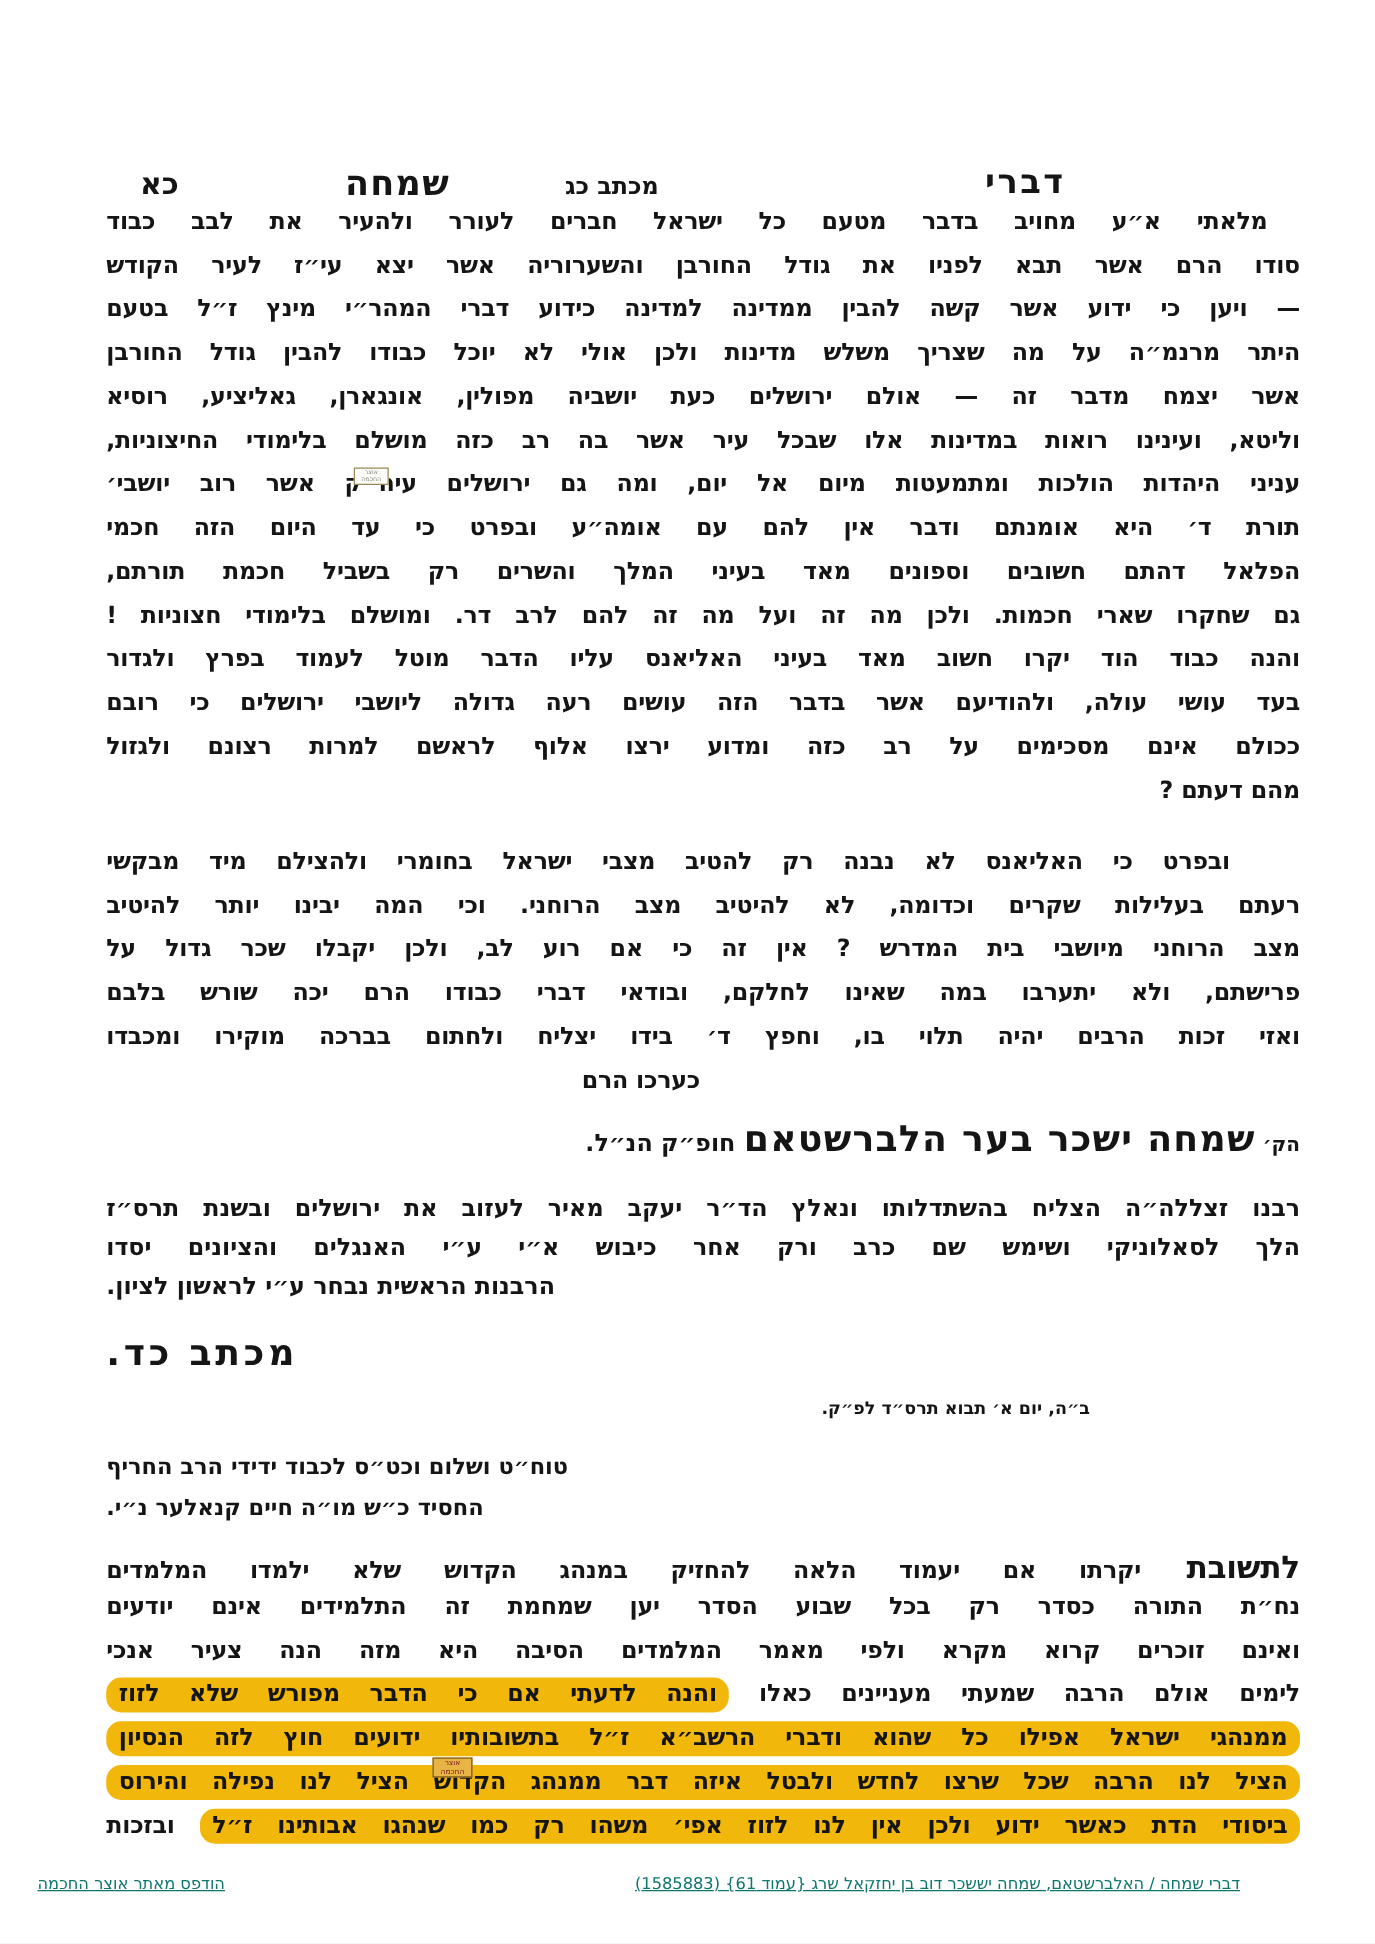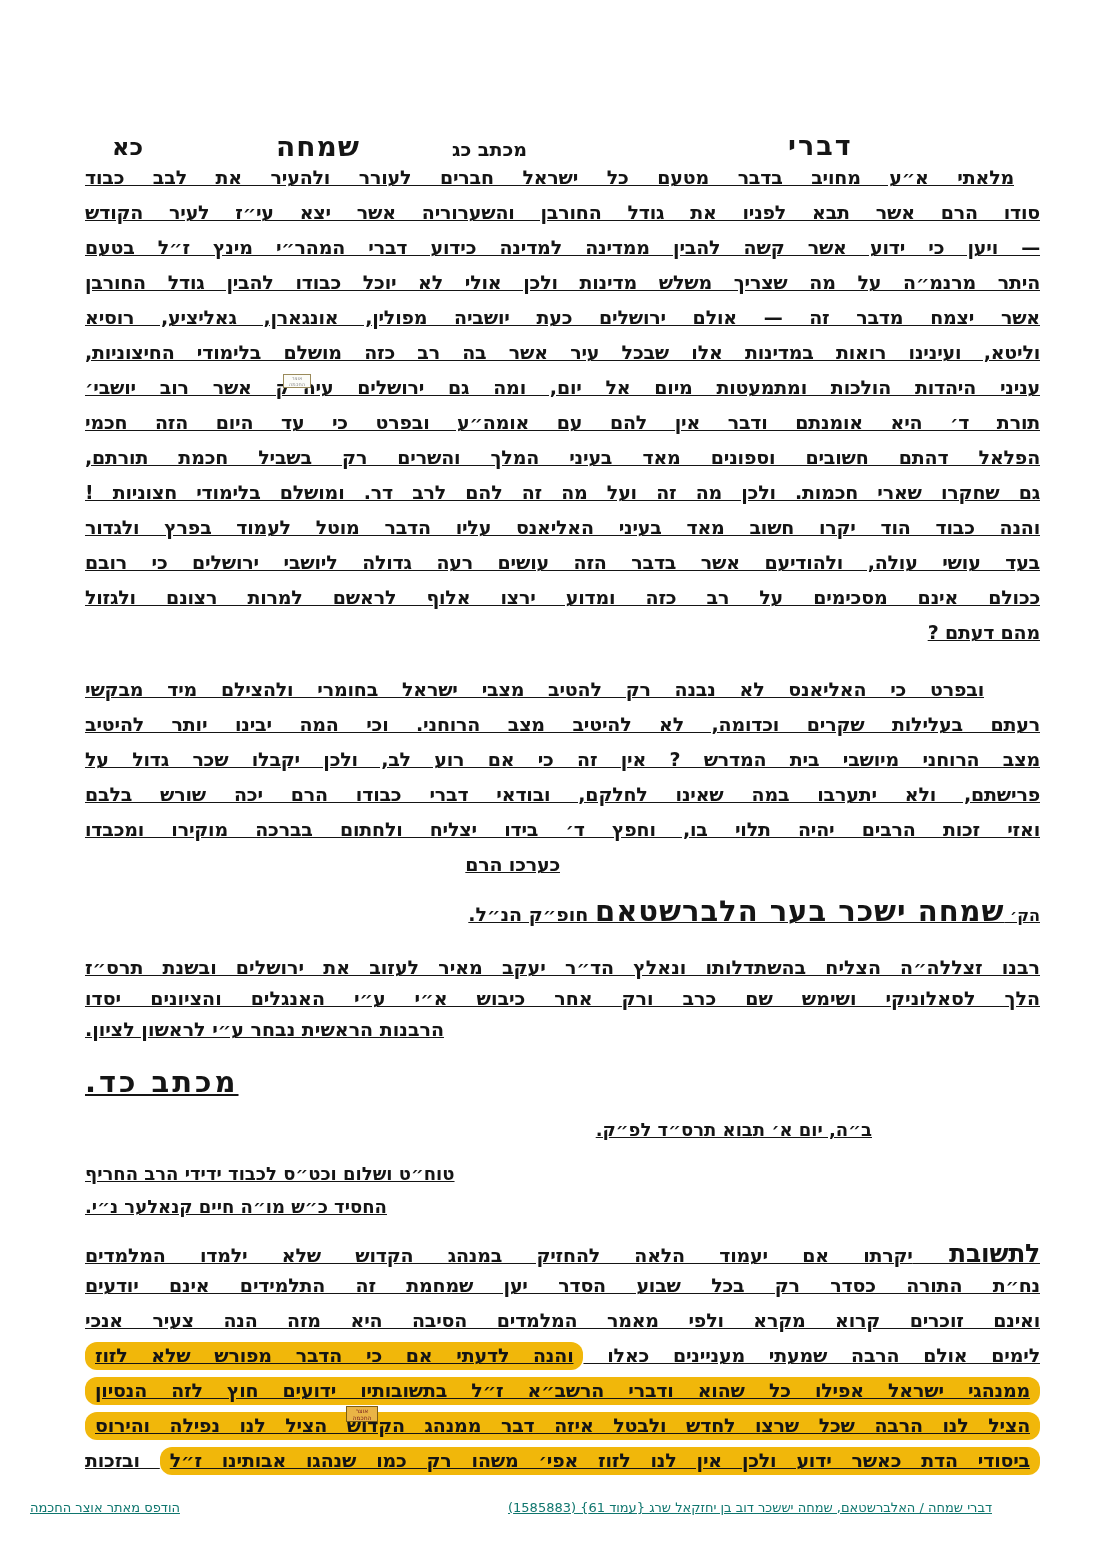--- a/index.html
+++ b/index.html
@@ -12,37 +12,37 @@
   
   .header{position:absolute; top:88px; left:0; right:0; height:50px;}
   .header .h-item{position:absolute; font-weight:700; white-space:nowrap;margin-top:42px;}
   .h-right {left:788px; font-size:27px; letter-spacing:2px;}
   .h-center{left:452px; font-size:19px; top:8px;}
   .h-left  {left:276px; font-size:28px; letter-spacing:1px;}
   .h-page  {left:112px; font-size:24px; top:3px;}
   
   .content{position:absolute; top:166px; right:60px; width:955px;}
   .block{margin:0;}
-  .line{position:relative; white-space:normal;text-decoration:underline;}
+  .line{position:relative; white-space:normal;}
   .j{text-align:justify; text-align-last:justify;}
   .r{text-align:right;}
   .c{text-align:left;}
   .body-block .line{height:35px; font-size:19px; font-weight:700; letter-spacing:-0.2px; overflow:visible;}
   .body-block{margin-bottom:0;}
   .p2{margin-top:22px;}
   .sig{margin-top:6px; height:48px; text-align:right; padding-left:60px;}
   .sig-sm{font-size:16px; font-weight:700;}
   .sig-lg{font-size:29px; font-weight:700; letter-spacing:1px;}
   .sig-md{font-size:19px; font-weight:700;}
   .note-block{margin-top:14px;}
   .note-block .line{height:31px; font-size:19px; font-weight:700;}
   .heading-block{margin-top:16px; height:44px;}
   .heading-block .line{font-size:29px; font-weight:700; letter-spacing:3px;}
   .date-block{margin-top:10px; height:28px;}
-  .date-block .line{font-size:18px; font-weight:700;}
+  .date-block .line{font-size:14px; font-weight:700;}
   .greet-block{margin-top:16px; height:66px;}
   .greet-block .line{height:33px; font-size:18px; font-weight:700;}
   .p3{margin-top:10px;}
   .lead{font-size:25px; font-weight:700;}
   .hl{
     background:var(--hl,#f1b70a);
     border-radius:12px;
     padding:2px 10px 4px;
     box-decoration-break:clone;
   }

